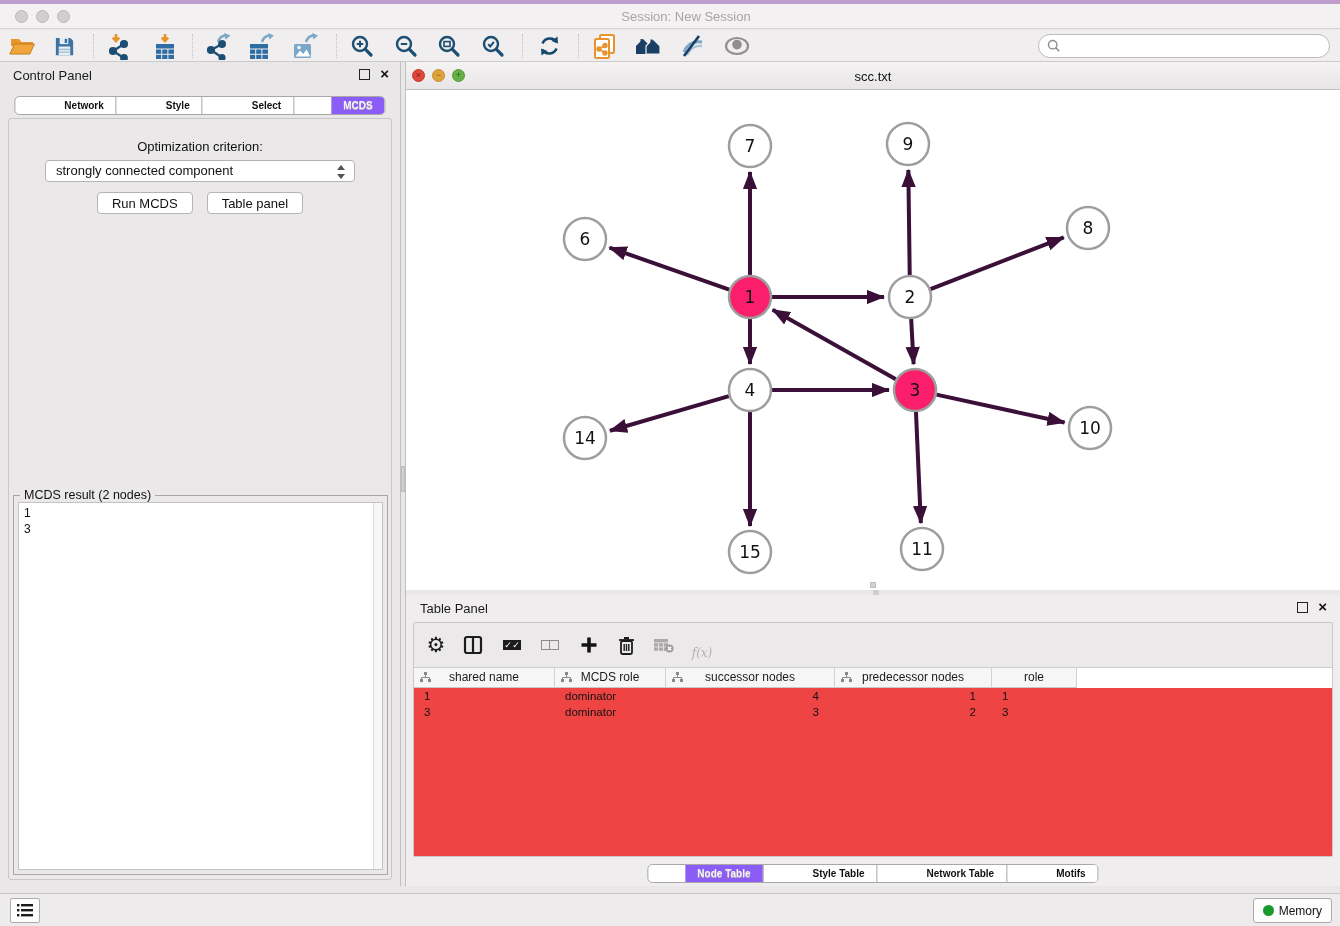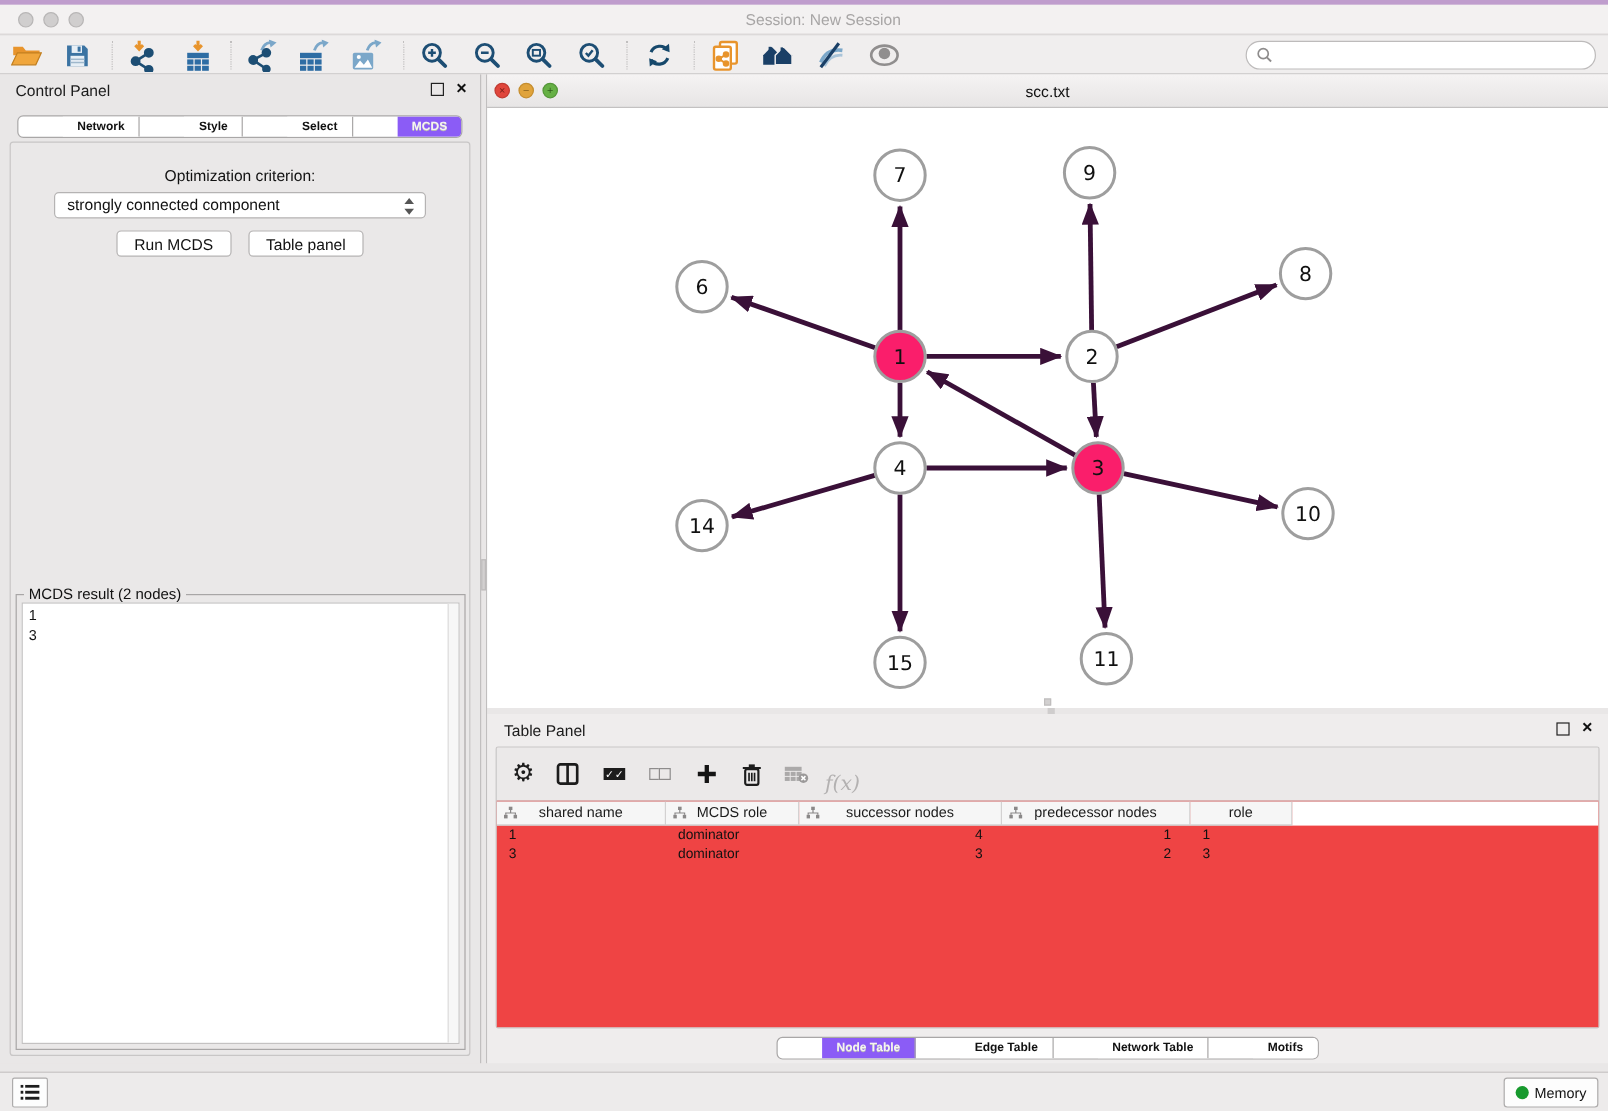--- a/index.html
+++ b/index.html
@@ -73,21 +73,21 @@
 
   
   #table-panel { position:absolute; left:406px; top:595px; width:934px; height:291px; background:#EFEDED; }
   #table-panel .panel-title { left:14px; }
   #table-panel .float-ico { right:32px; }
   #table-panel .close-ico { right:13px; }
   #tp-inner { position:absolute; left:7px; right:7px; top:27px; height:235px; background:#EBE9E9; border:1px solid #C9C7C7; border-radius:2px; display:flex; flex-direction:column; }
   #tp-toolbar { height:44px; position:relative; }
   .tpt-btn { position:absolute; top:7px; width:32px; height:30px; display:flex; align-items:center; justify-content:center; }
   .gear-glyph { font-size:21px; color:#1C1C1C; line-height:22px; }
-  .fx-glyph { font-family:"DejaVu Serif", serif; font-style:italic; font-size:17px; color:#B3B1B1;margin-top:15px; }
+  .fx-glyph { font-family:"DejaVu Serif", serif; font-style:italic; font-size:12px; color:#B3B1B1;margin-top:15px; }
   .chk { width:10px; height:10px; display:inline-block; }
   .chk.on { background:#1C1C1C; color:#fff; font-size:9px; line-height:10px; text-align:center; }
   .chk.off { border:1.6px solid #8E8C8C; background:#EBE9E9; }
 
   #tp-table { flex:1; background:#ef4444; border-top:1px solid #CFCDCD; overflow:hidden; }
   .tgrid { display:grid; grid-template-columns:141px 111px 169px 157px 85px 1fr; }
   .thead .cell { background:#F6F6F6; border-right:1px solid #D3D1D1; border-bottom:1px solid #C9C7C7; height:20px; font-size:12px; color:#1B1B1B; text-align:center; line-height:19px; position:relative; }
   .thead .cell.filler { background:#fff; border-right:none; border-bottom:none; }
   .col-ico { position:absolute; left:6px; top:4px; }
   .trow .cell { height:16px; font-size:11.5px; color:#111; line-height:16px; padding-left:10px; white-space:nowrap; }
@@ -531,21 +531,21 @@
         <div class="cell">dominator</div>
         <div class="cell num">3</div>
         <div class="cell num">2</div>
         <div class="cell">3</div>
         <div class="cell"></div>
       </div>
     </div>
   </div>
   <div id="tp-tabs" class="seg-tabs">
     <div class="seg-tab selected">Node Table</div>
-    <div class="seg-tab">Edge Table</div>
+    <div class="seg-tab">Style Table</div>
     <div class="seg-tab">Network Table</div>
     <div class="seg-tab">Motifs</div>
   </div>
 </div>
 
 <div id="status-bar">
   <div id="list-btn">
     <svg width="16" height="13" viewBox="0 0 16 13">
         <g fill="#1C1C1C">
           <rect x="0" y="0" width="2.4" height="2.4"></rect>

